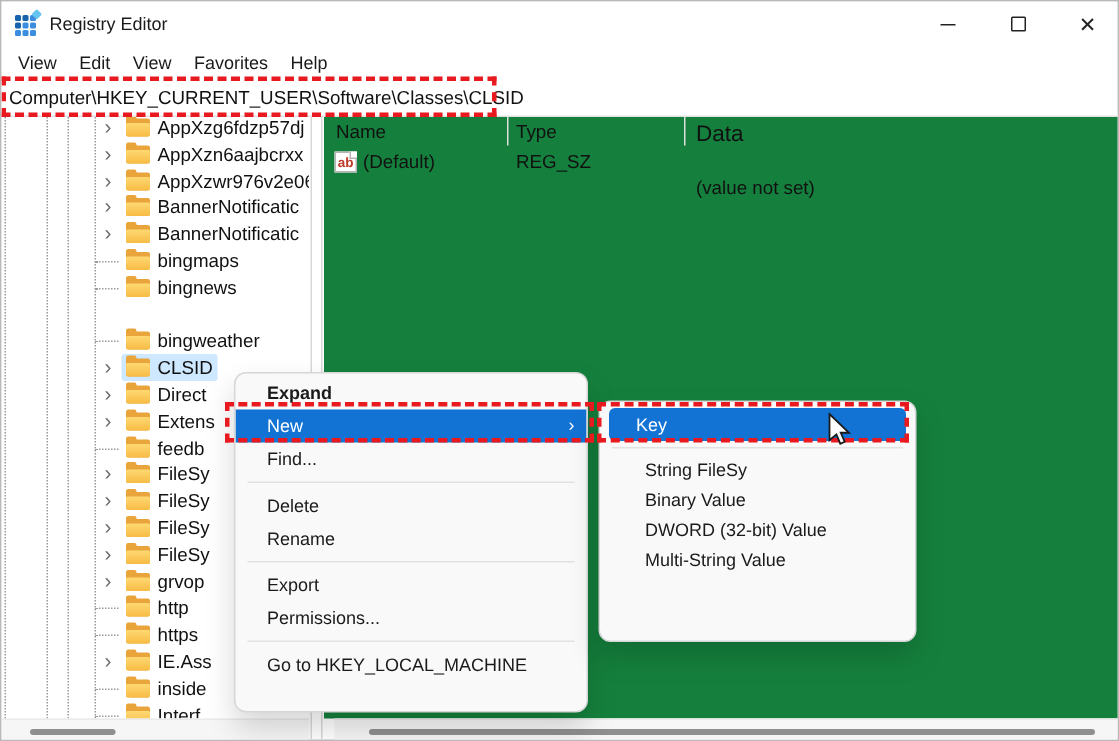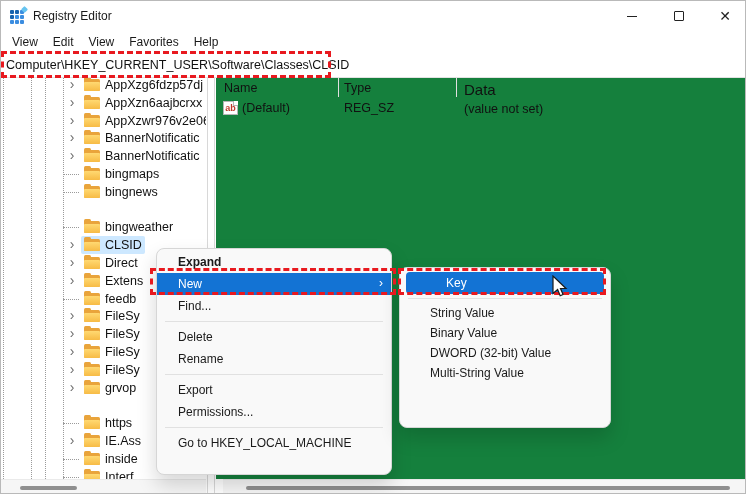--- a/index.html
+++ b/index.html
@@ -73,41 +73,41 @@
   .hdr-sep { position:absolute; top:0; height:19px; width:0; border-left:1px solid #e0e0e0; }
   .hdr-sep.s1 { left:122px; } .hdr-sep.s2 { left:240px; }
   .list-row { position:absolute; top:21px; left:0; width:100%; height:18px; }
   .ab-icon { position:absolute; left:7px; top:2px; width:15px; height:14px; background:#fff;
     border:1px solid #b5b5b5; font-size:9px; font-weight:bold; color:#c0392b;
     display:flex; align-items:center; justify-content:center; }
   .ab-icon::after { content:""; position:absolute; right:-1px; top:-1px; width:4px; height:4px;
     background:#fff; border-left:1px solid #b5b5b5; border-bottom:1px solid #b5b5b5; }
   .cell-name { position:absolute; left:26px; top:2px; font-size:12.5px; color:#111; }
   .cell-type { position:absolute; left:128px; top:2px; font-size:12.5px; color:#111; }
-  .cell-data { position:absolute; left:248px; top:3px; font-size:12.5px; color:#111; }
+  .cell-data { position:absolute; left:248px; top:19px; font-size:12.5px; color:#111; }
 
   
   .hscroll { position:absolute; top:478px; height:16px; background:#f6f6f6;
     border-top:1px solid #eaeaea; }
   .hscroll.left { left:0; width:205px; }
   .hscroll.right { left:222px; width:524px; }
   .hthumb { position:absolute; top:6px; height:4px; background:#8f8f8f; border-radius:2px; }
 
   
   .menu-panel { position:absolute; background:#f9f9f9; border:1px solid #d6d6d6;
     border-radius:8px; box-shadow:0 10px 20px rgba(0,0,0,.16); z-index:10; overflow:hidden; }
   .ctx-menu { left:155px; top:247px; width:236px; height:227px; padding-top:2px; }
   .sub-menu { left:398px; top:266px; width:212px; height:161px; padding-top:4px; z-index:11; }
   .menu-item { position:relative; height:22px; display:flex; align-items:center;
     padding-left:21px; font-size:12px; color:#1a1a1a; white-space:nowrap; }
   .sub-menu .menu-item { height:20px; padding-left:30px; }
   .sub-menu .menu-item.hl { height:22px; }
   .menu-item.bold { font-weight:bold; }
   .menu-item.hl { background:#1373d4; color:#fff; }
-  .sub-menu .menu-item.hl { margin:0 6px; padding-left:40px; border-radius:4px; }
+  .sub-menu .menu-item.hl { margin:0 6px; padding-left:18px; border-radius:4px; }
   .menu-sep { height:9px; position:relative; }
   .menu-sep::after { content:""; position:absolute; left:8px; right:8px; top:4px;
     border-top:1px solid #e1e1e1; }
   .sub-arrow { position:absolute; right:8px; top:3px; font-size:12px; }
 
   
   .cursor { position:absolute; left:548px; top:274px; z-index:40; }
 </style>
 </head>
 <body>
@@ -319,20 +319,30 @@
         </div>
       </div>
       <div class="tree-row" style="top: 300.6px;">
         <div class="tree-chevron">›</div>
         <div class="row-core">
           <div class="folder">
             <div class="back"></div>
             <div class="front"></div>
           </div>
           <span>grvop</span>
+        </div>
+      </div>
+      <div class="tree-row" style="top: 318.4px;">
+        <div class="tree-stub"></div>
+        <div class="row-core">
+          <div class="folder">
+            <div class="back"></div>
+            <div class="front"></div>
+          </div>
+          <span>http</span>
         </div>
       </div>
       <div class="tree-row" style="top: 336.2px;">
         <div class="tree-stub"></div>
         <div class="row-core">
           <div class="folder">
             <div class="back"></div>
             <div class="front"></div>
           </div>
           <span>https</span>
@@ -426,21 +436,21 @@
         <span>Go to HKEY_LOCAL_MACHINE</span>
       </div>
     </div>
 
   <div class="menu-panel sub-menu" id="subMenu">
       <div class="menu-item hl">
         <span>Key</span>
       </div>
       <div class="menu-sep"></div>
       <div class="menu-item">
-        <span>String Value</span>
+        <span>String FileSy</span>
       </div>
       <div class="menu-item">
         <span>Binary Value</span>
       </div>
       <div class="menu-item">
         <span>DWORD (32-bit) Value</span>
       </div>
       <div class="menu-item">
         <span>Multi-String Value</span>
       </div>

